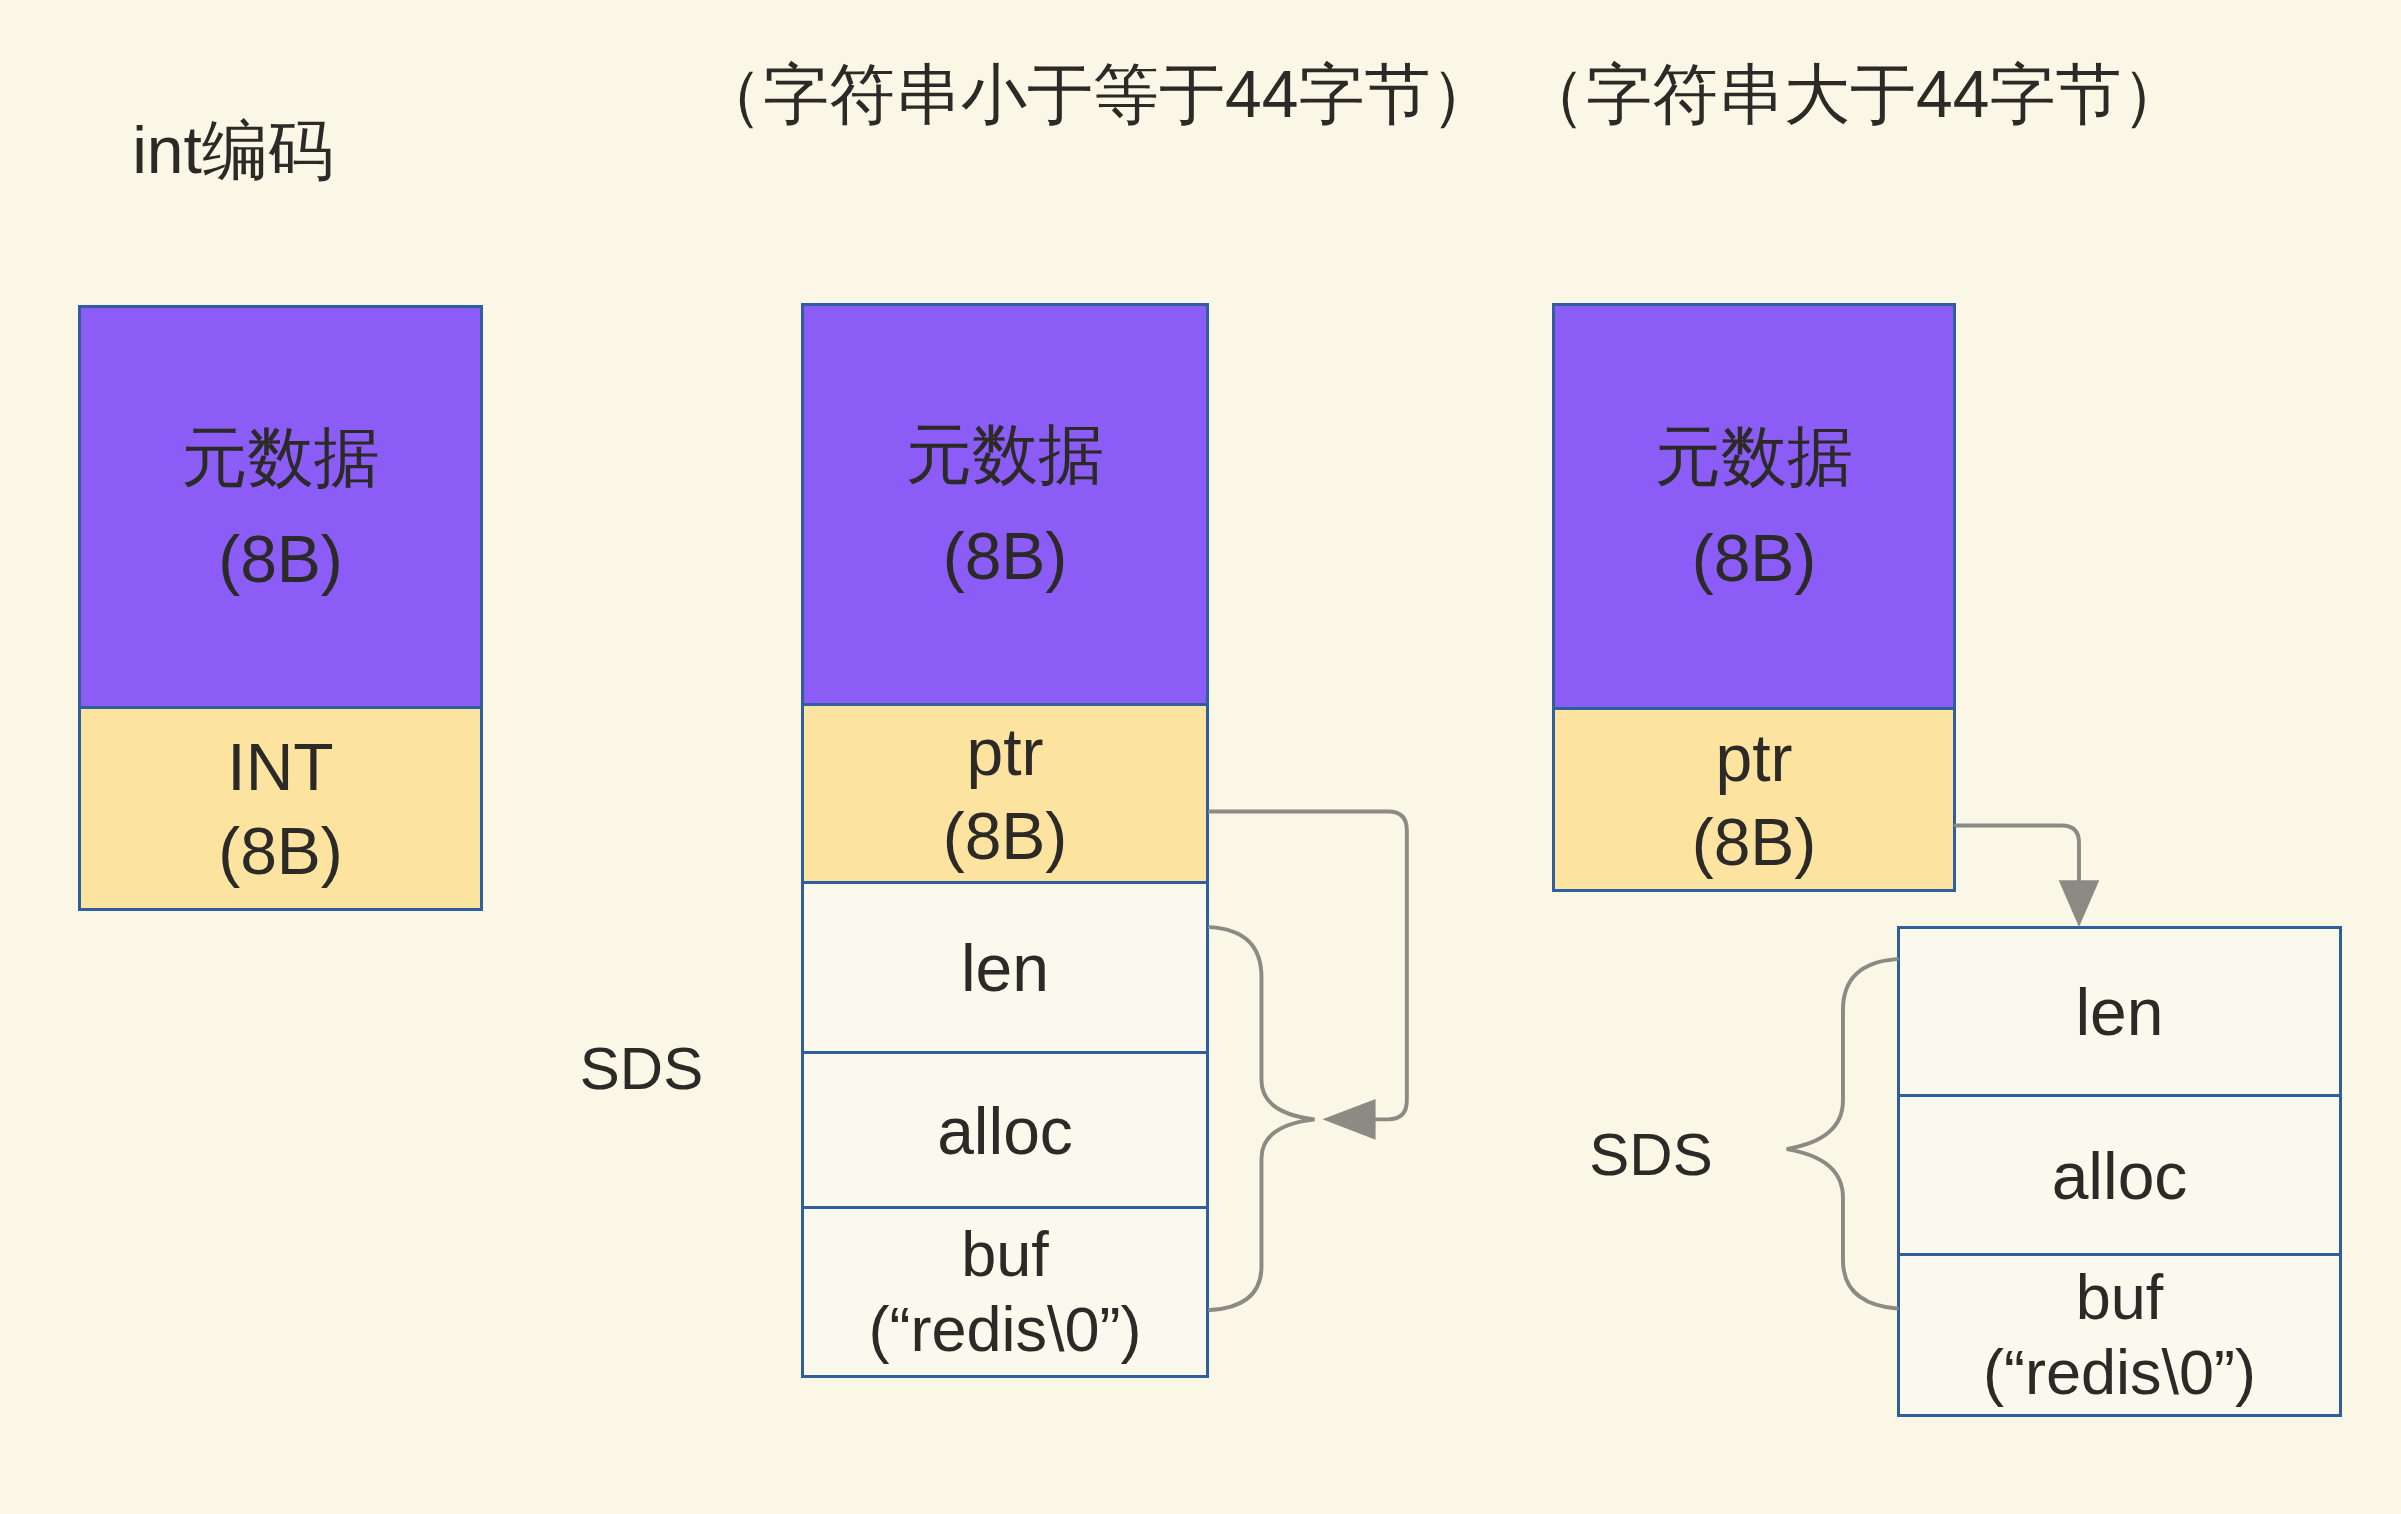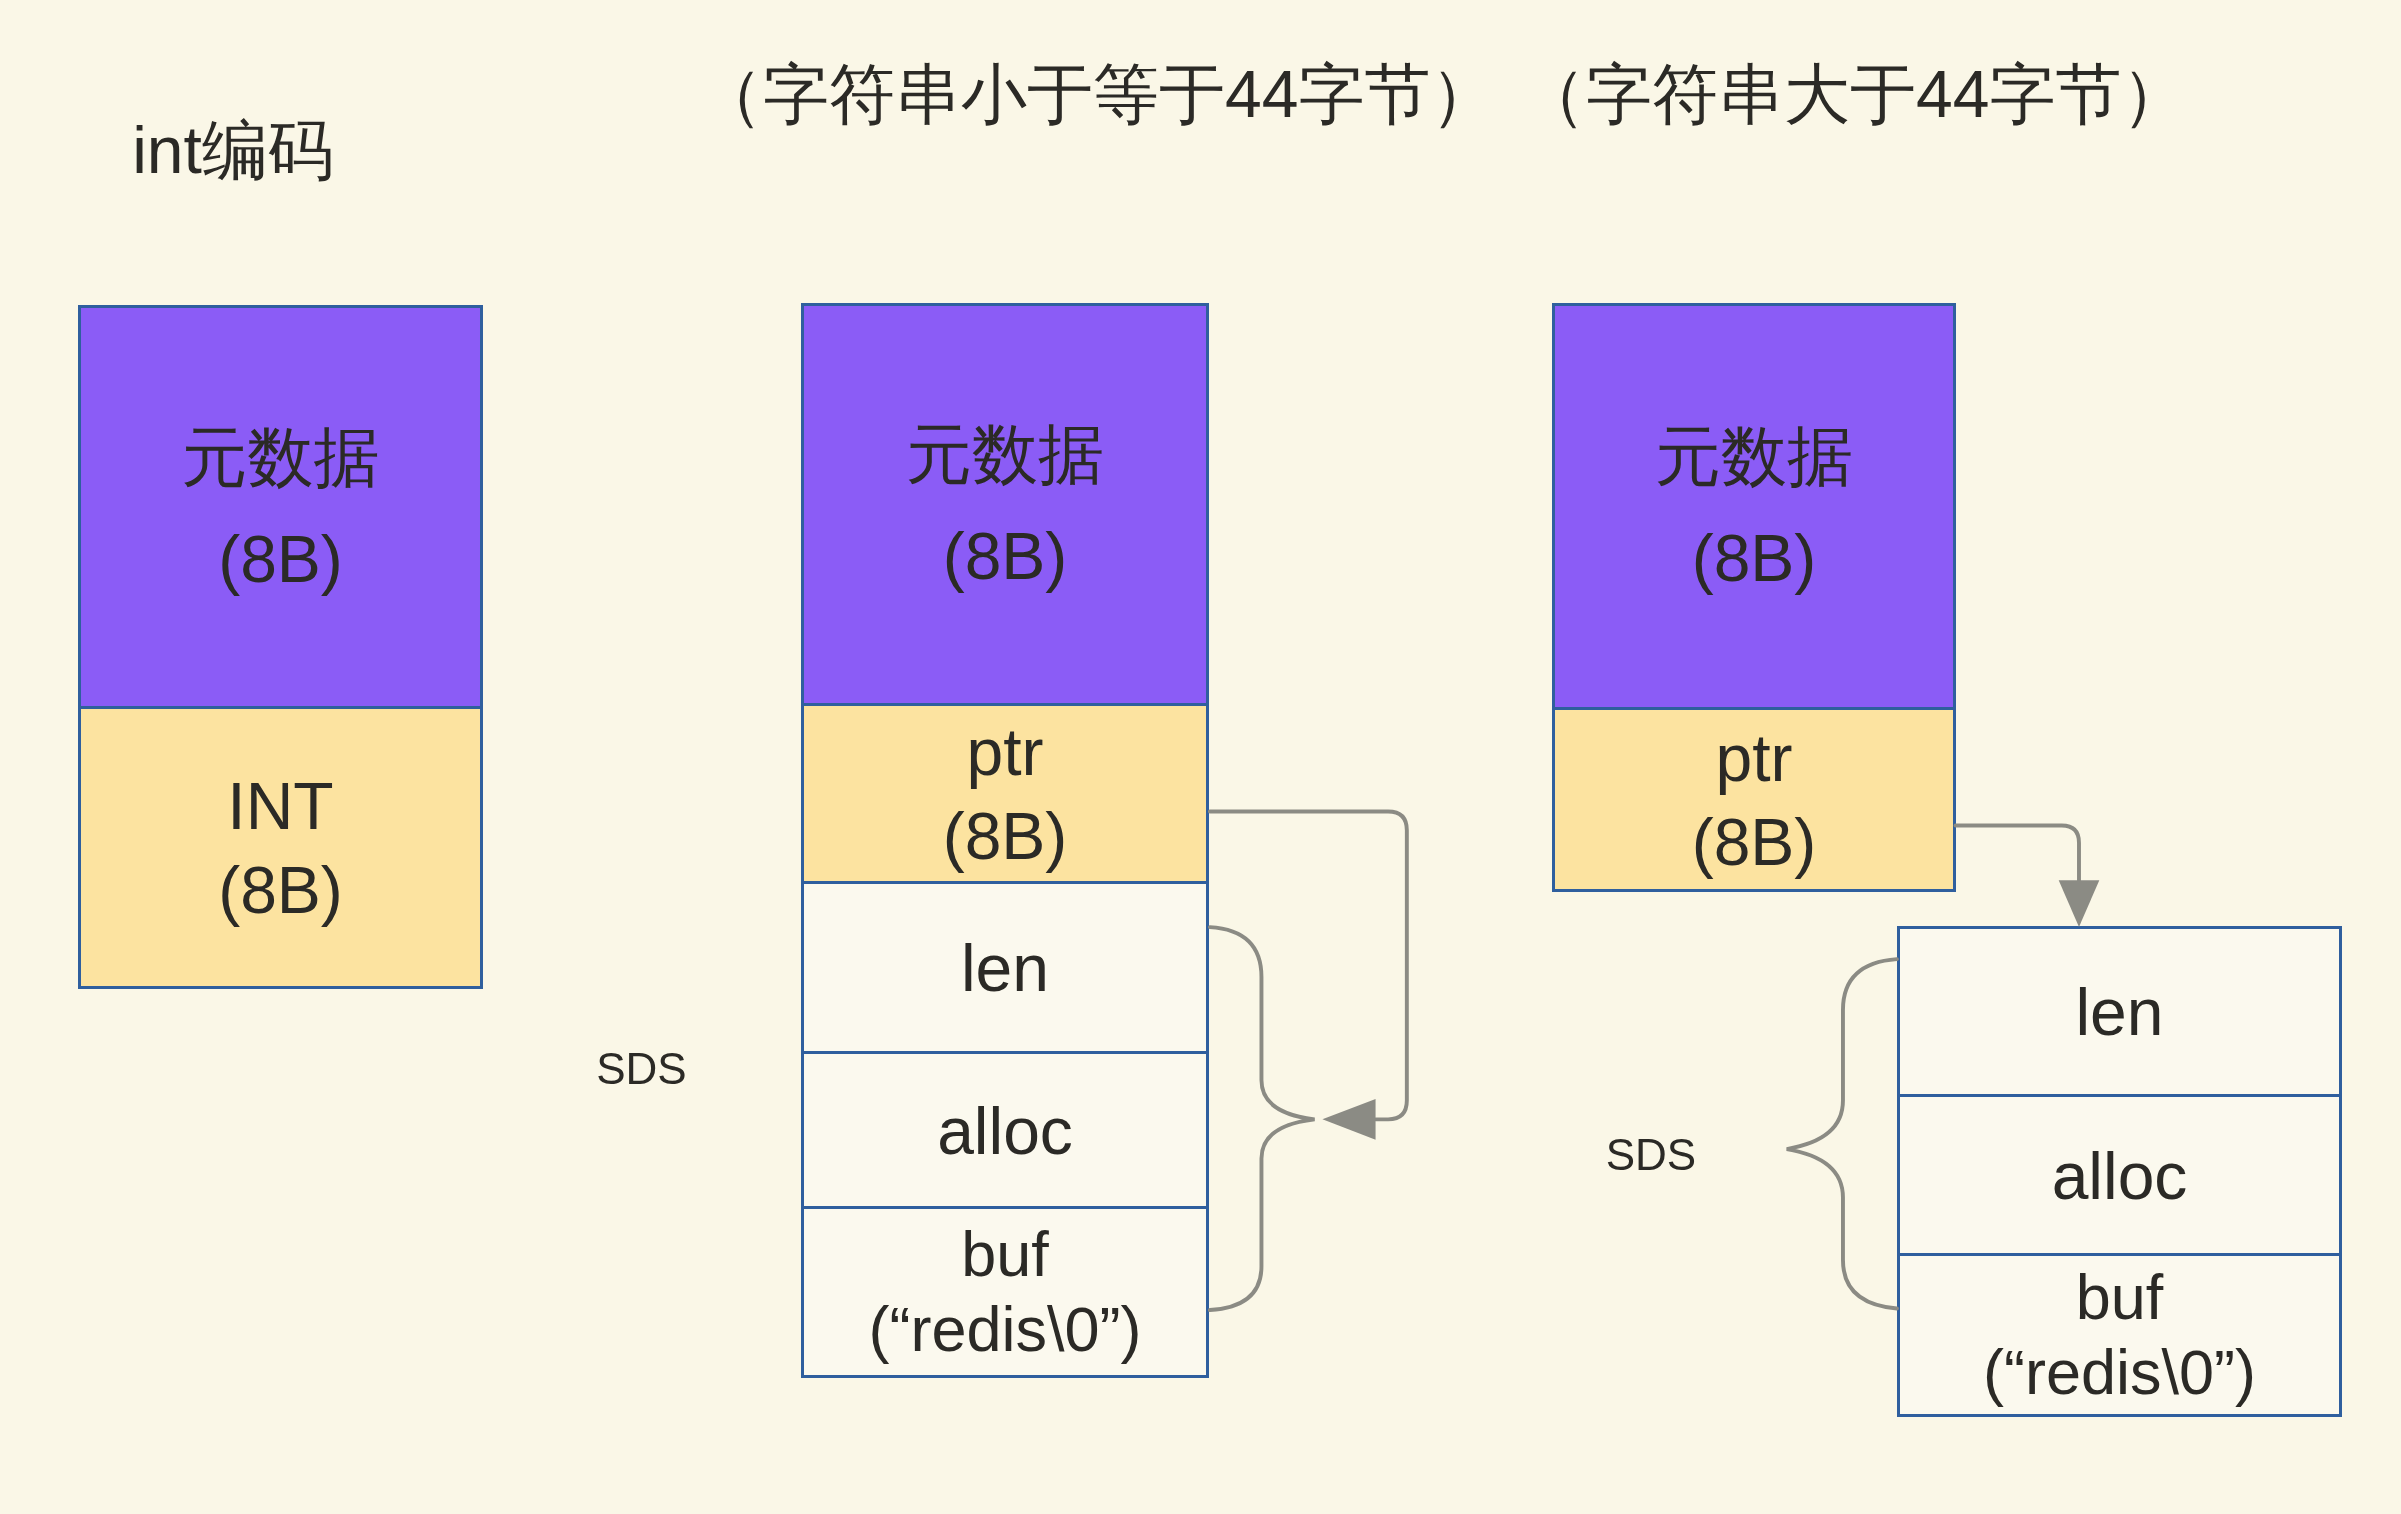--- a/index.html
+++ b/index.html
@@ -26,21 +26,21 @@
   .lh-loose .ln{line-height:102px;}
   .lh-mid .ln{line-height:84px;}
   .lh-tight .ln{line-height:75px;font-size:63px;}
   .hdr{
     font-size:66px;
     line-height:102px;
     text-align:center;
     white-space:nowrap;
   }
   .side-label{
-    font-size:44px;
+    font-size:60px;
     text-align:center;
     line-height:78px;
   }
   svg.connectors{position:absolute;left:0;top:0;pointer-events:none;}
 </style>
 </head>
 <body>
 
 <div class="abs hdr" style="left:30px;top:99px;width:406px;">int编码</div>
 
@@ -49,21 +49,21 @@
 </div>
 
 <div class="abs hdr" style="left:1520px;top:43px;width:625px;">
   <div>（字符串大于44字节）</div>
 </div>
 
 <div class="abs cell fill-green lh-loose" style="left:78px;top:305px;width:405px;height:405px;">
   <span class="ln">元数据</span>
   <span class="ln">(8B)</span>
 </div>
-<div class="abs cell fill-yellow lh-mid" style="left:78px;top:706px;width:405px;height:283px;">
+<div class="abs cell fill-yellow lh-mid" style="left:78px;top:706px;width:405px;height:205px;">
   <span class="ln">INT</span>
   <span class="ln">(8B)</span>
 </div>
 
 <div class="abs cell fill-green lh-loose" style="left:801px;top:303px;width:408px;height:403px;">
   <span class="ln">元数据</span>
   <span class="ln">(8B)</span>
 </div>
 <div class="abs cell fill-yellow lh-mid" style="left:801px;top:703px;width:408px;height:182px;">
   <span class="ln">ptr</span>

